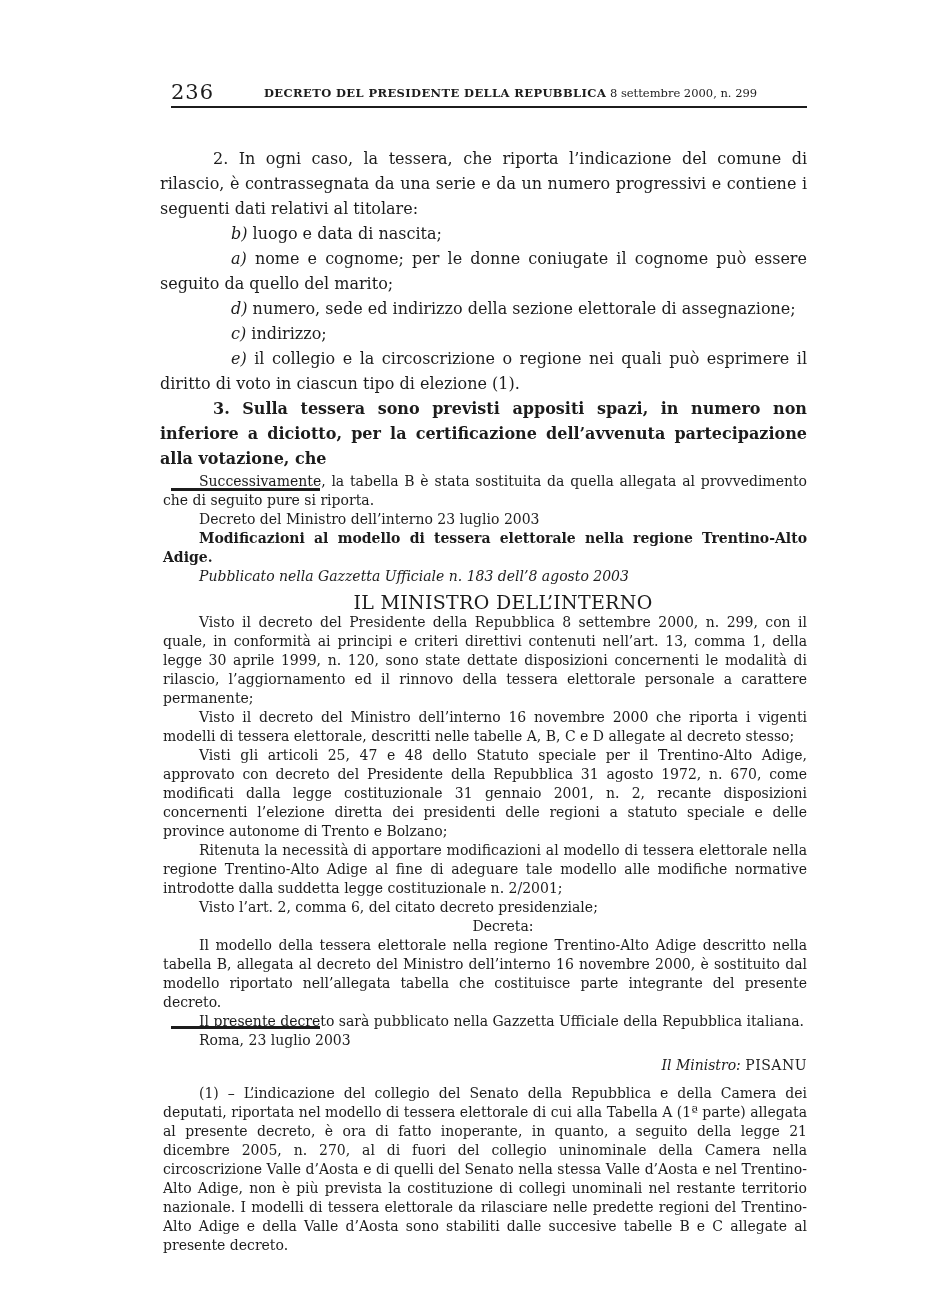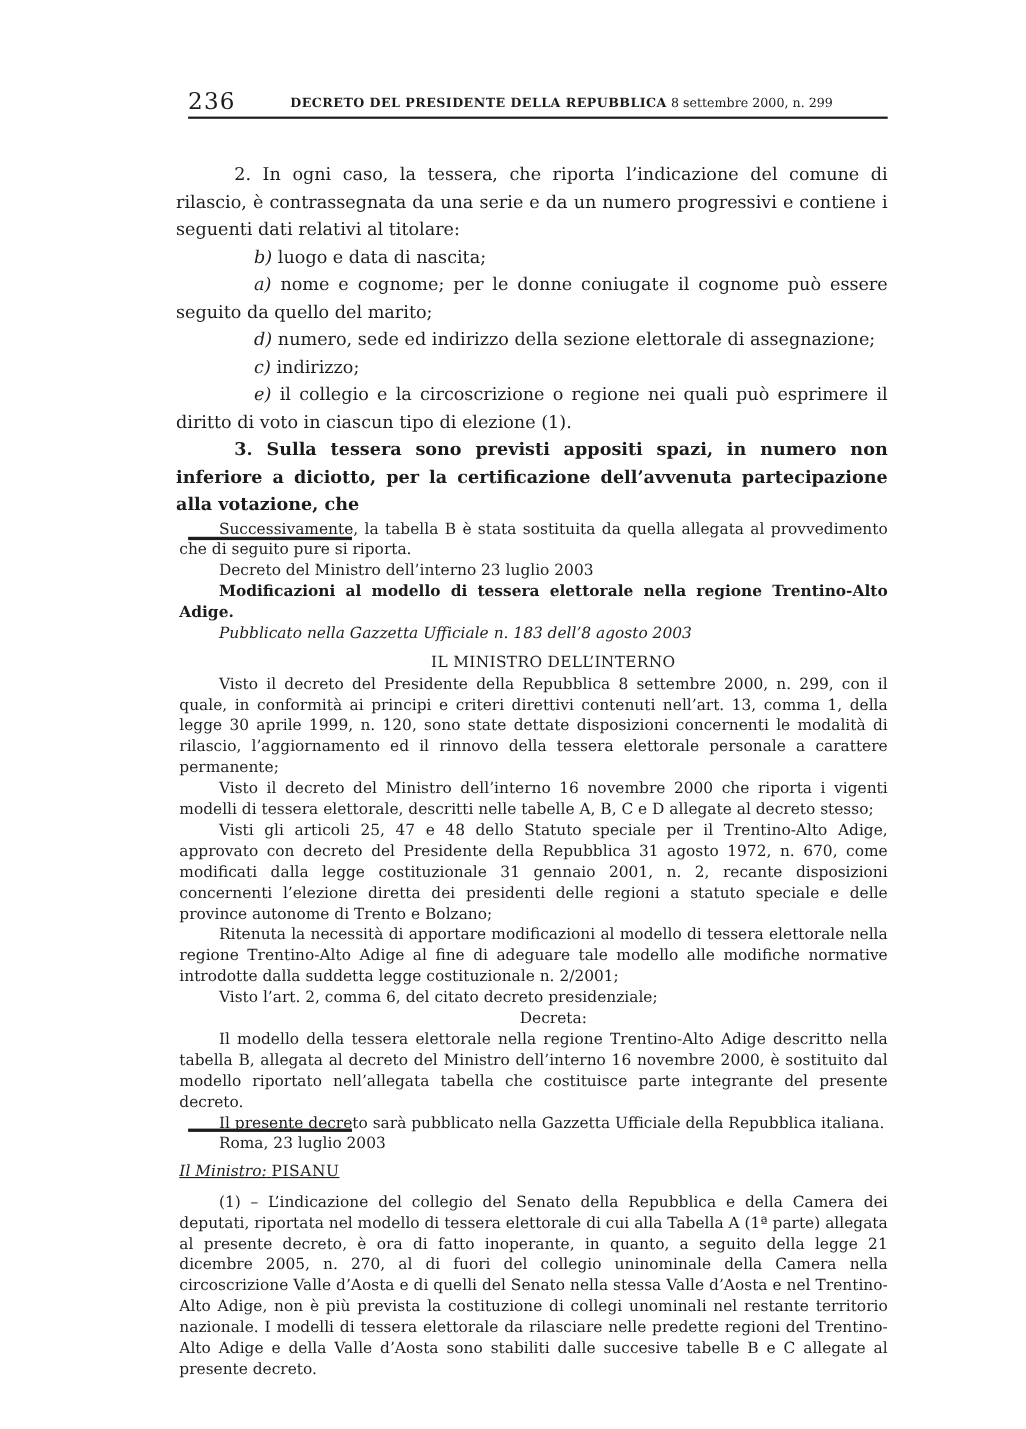--- a/index.html
+++ b/index.html
@@ -97,29 +97,29 @@
     margin: 0;
     text-indent: 36px;
   }
   .fn-bold   { font-weight: bold; }
   .fn-italic { font-style: italic; }
   .fn-center {
     text-align: center;
     text-indent: 0;
   }
   .minister-heading {
-    font-size: 14px;
+    font-size: 19px;
     letter-spacing: 0.3px;
     margin-top: 7px !important;
     margin-bottom: 1px !important;
   }
   .signature {
+    text-align: right;
     text-indent: 0 !important;
     margin-top: 6px !important;
-    text-decoration: underline;
   }
   .signature .role { font-style: italic; }
   .signature .name { letter-spacing: 0.5px; }
 </style>
 </head>
 <body>
 
 <div class="page">
 
   <header class="running-header">

